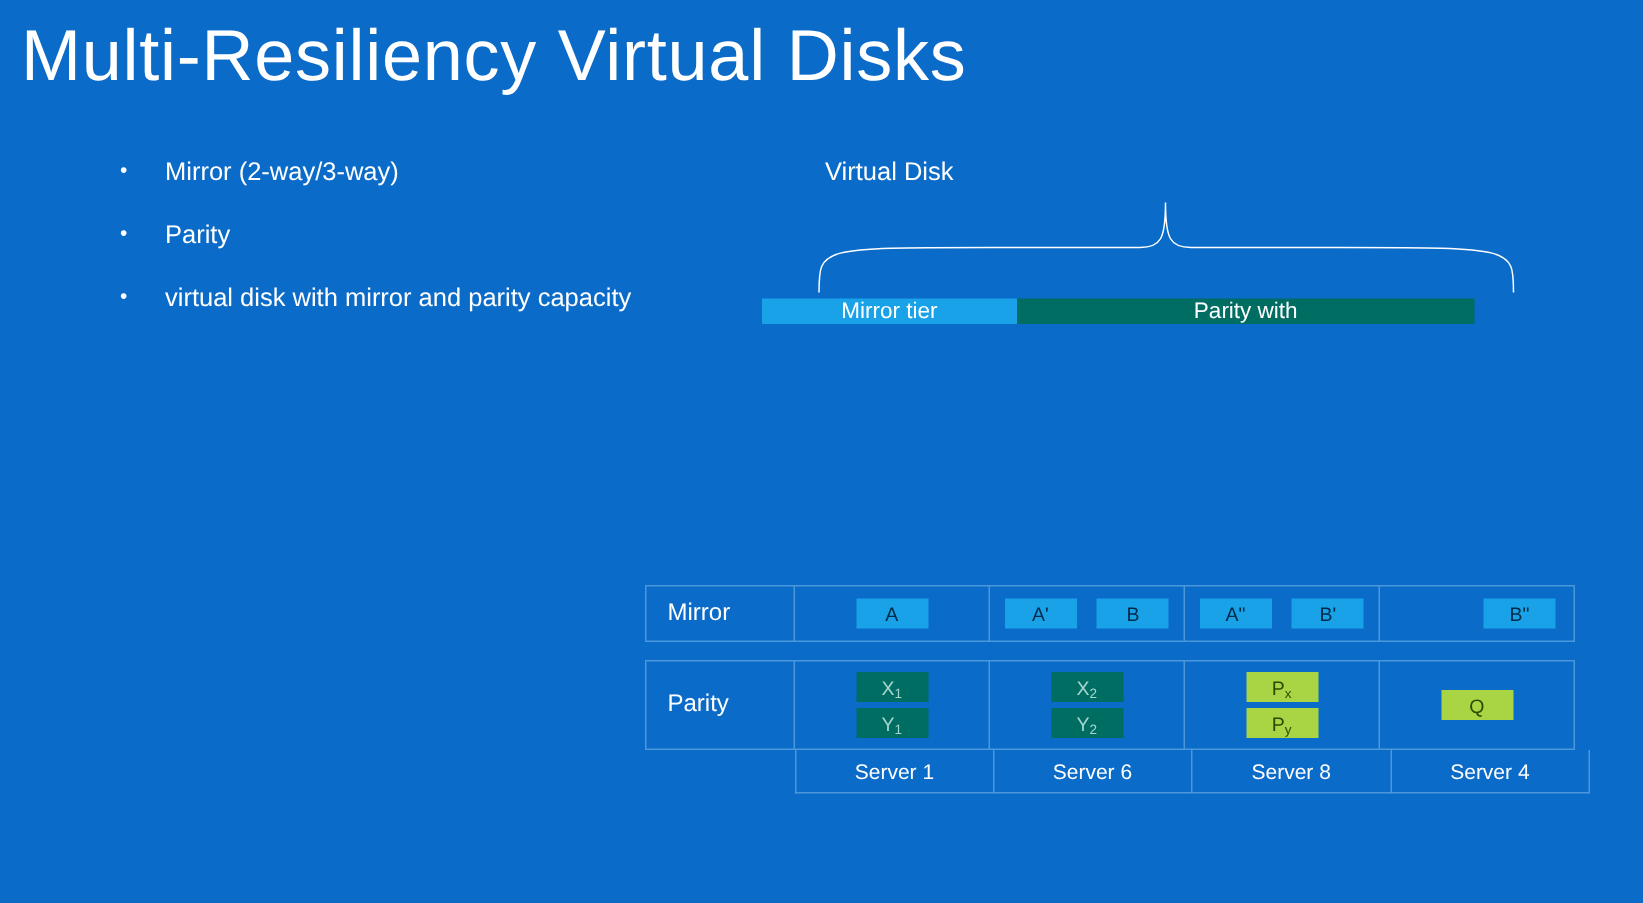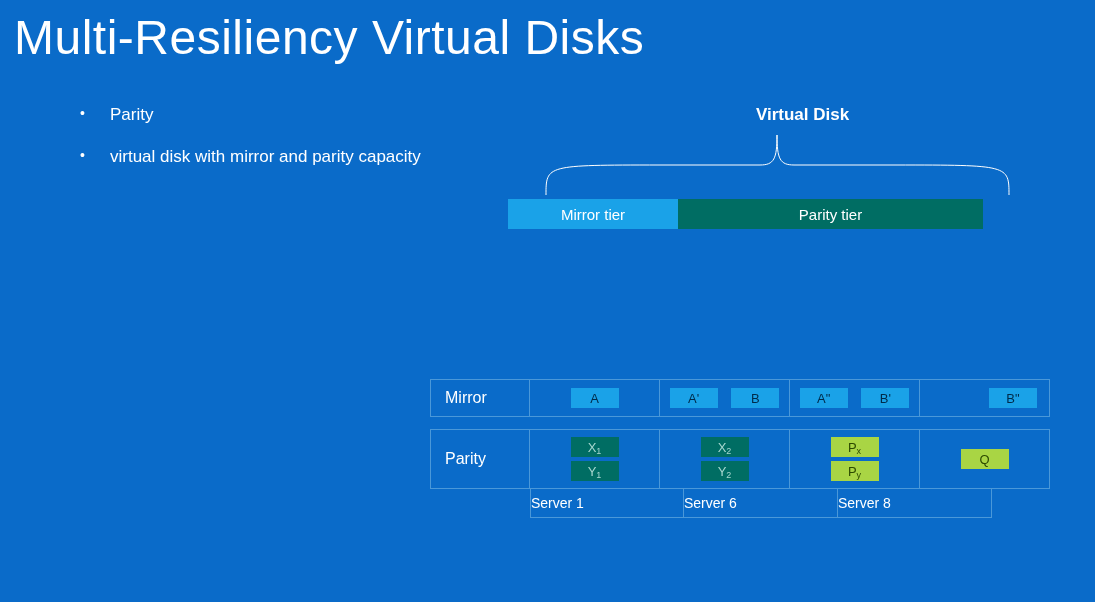--- a/index.html
+++ b/index.html
@@ -37,33 +37,32 @@
     left: 0;
     top: 0;
     font-size: 14px;
   }
   .right-col {
     position: relative;
     flex: 1;
     padding-right: 40px;
   }
   .vd-label {
-    text-align: center;
     font-size: 17px;
-    font-weight: 700;
+    font-weight: 400;
     margin-left: 50px;
   }
   .brace {
     display: block;
     margin: 4px auto 0 auto;
   }
   .tier-bar {
     display: flex;
     margin: 2px 0 0 0;
-    height: 30px;
+    height: 17px;
     width: 475px;
     margin-left: 8px;
   }
   .tier-bar .mirror-tier {
     background: #1aa2e8;
     flex: 0 0 170px;
     display: flex;
     align-items: center;
     justify-content: center;
     font-size: 15px;
@@ -73,21 +72,21 @@
     flex: 1;
     display: flex;
     align-items: center;
     justify-content: center;
     font-size: 15px;
   }
   
   .lower {
     position: absolute;
     left: 430px;
-    top: 379px;
+    top: 390px;
     width: 630px;
   }
   .row {
     display: flex;
     align-items: stretch;
   }
   .row-label {
     width: 100px;
     border: 1px solid #4a98d9;
     display: flex;
@@ -122,50 +121,52 @@
   .block sub { font-size: 9px; position: relative; top: 4px; }
   .block-mirror { background: #1aa2e8; color: #002b4a; }
   .block-parity-dark { background: #006d63; color: #a5d6ce; }
   .block-parity-light { background: #a9d544; color: #2c4a00; }
   .spacer { height: 12px; }
   .server-labels {
     display: flex;
     margin-left: 100px;
   }
   .server-labels .sl {
-    width: 154px;
+    width: 140px;
+    text-align: center;
     font-size: 14px;
     font-weight: 300;
     border: 1px solid #4a98d9;
     border-top: none;
     padding: 6px 0;
   }
   .server-labels .sl + .sl { border-left: none; }
 </style>
 </head>
 <body>
 
 <h1 class="slide-title">Multi-Resiliency Virtual Disks</h1>
 
 <div class="content">
   <div class="left-col">
     <ul>
+      <li>Mirror (2-way/3-way)</li>
       <li>Parity</li>
       <li>virtual disk with mirror and parity capacity</li>
     </ul>
   </div>
 
   <div class="right-col">
     <div class="vd-label">Virtual Disk</div>
     <svg class="brace" width="475" height="68" viewBox="0 0 475 68">
       <path d="M 6 66 C 6 36, 6 36, 120 36 L 220 36 C 234 36, 237 30, 237 6 C 237 30, 240 36, 254 36 L 355 36 C 469 36, 469 36, 469 66" fill="none" stroke="#ffffff" stroke-width="1"></path>
     </svg>
     <div class="tier-bar">
       <div class="mirror-tier">Mirror tier</div>
-      <div class="parity-tier">Parity tier</div>
+      <div class="parity-tier">Parity with</div>
     </div>
   </div>
 </div>
 
 <div class="lower">
 
   <div class="row mirror-row">
     <div class="row-label">Mirror</div>
     <div class="server-cell">
       <div class="block block-mirror">A</div>
@@ -201,15 +202,16 @@
       </div>
     <div class="server-cell" id="p-s4">
         <div class="block block-parity-light">Q</div>
       </div>
   </div>
 
   <div class="server-labels">
     <div class="sl">Server 1</div>
     <div class="sl">Server 6</div>
     <div class="sl">Server 8</div>
+    <div class="sl">Server 4</div>
   </div>
 
 </div>
 
 </body></html>

